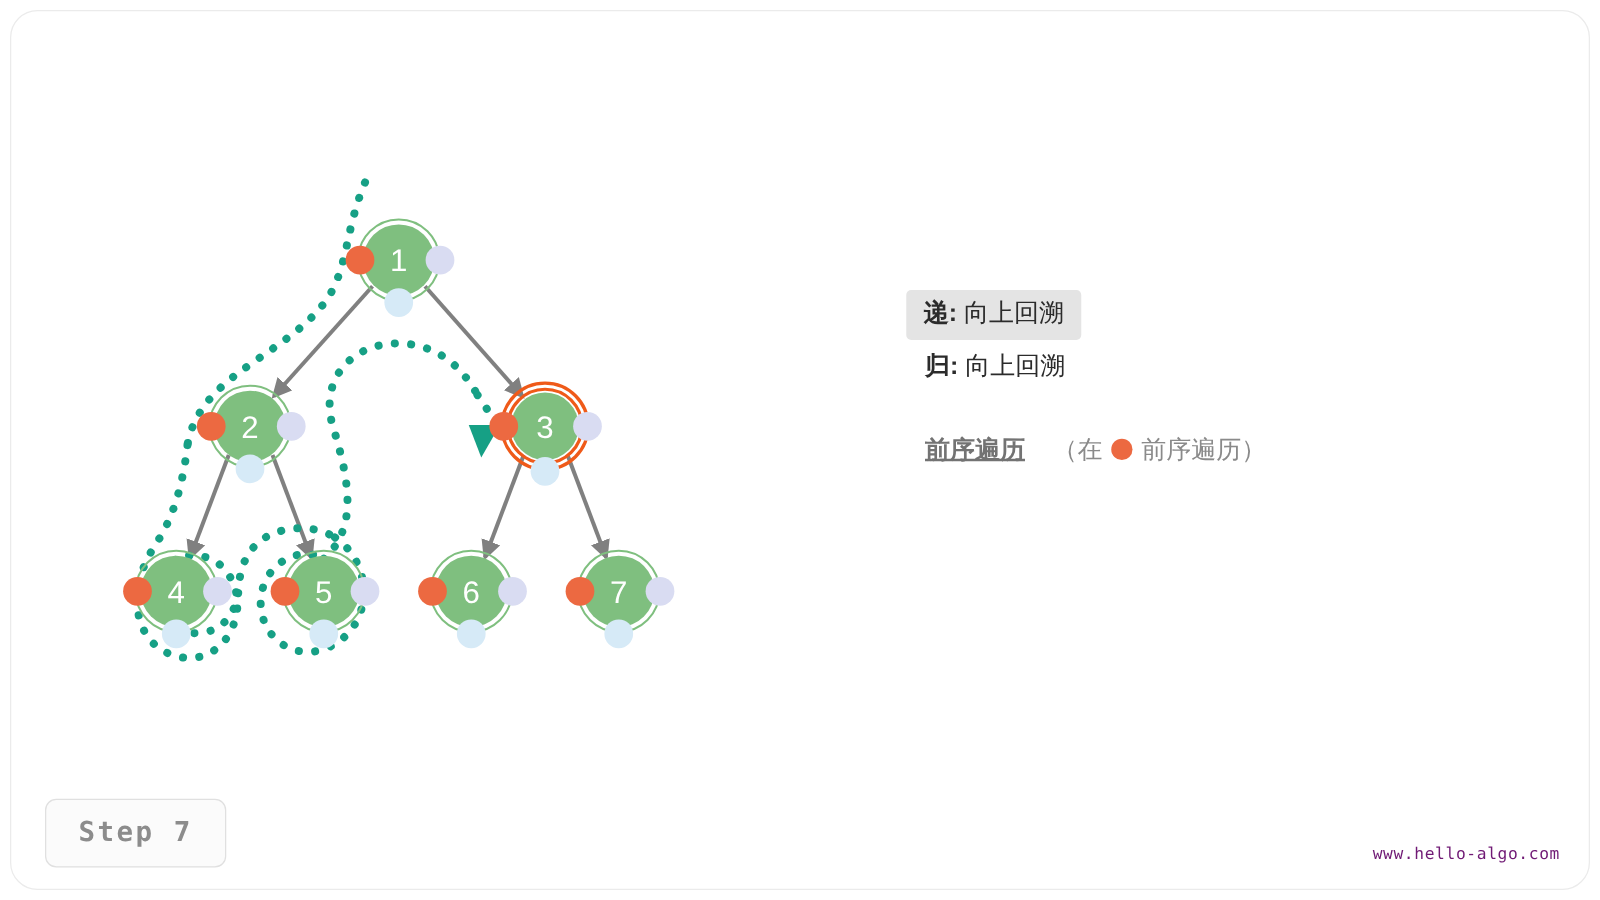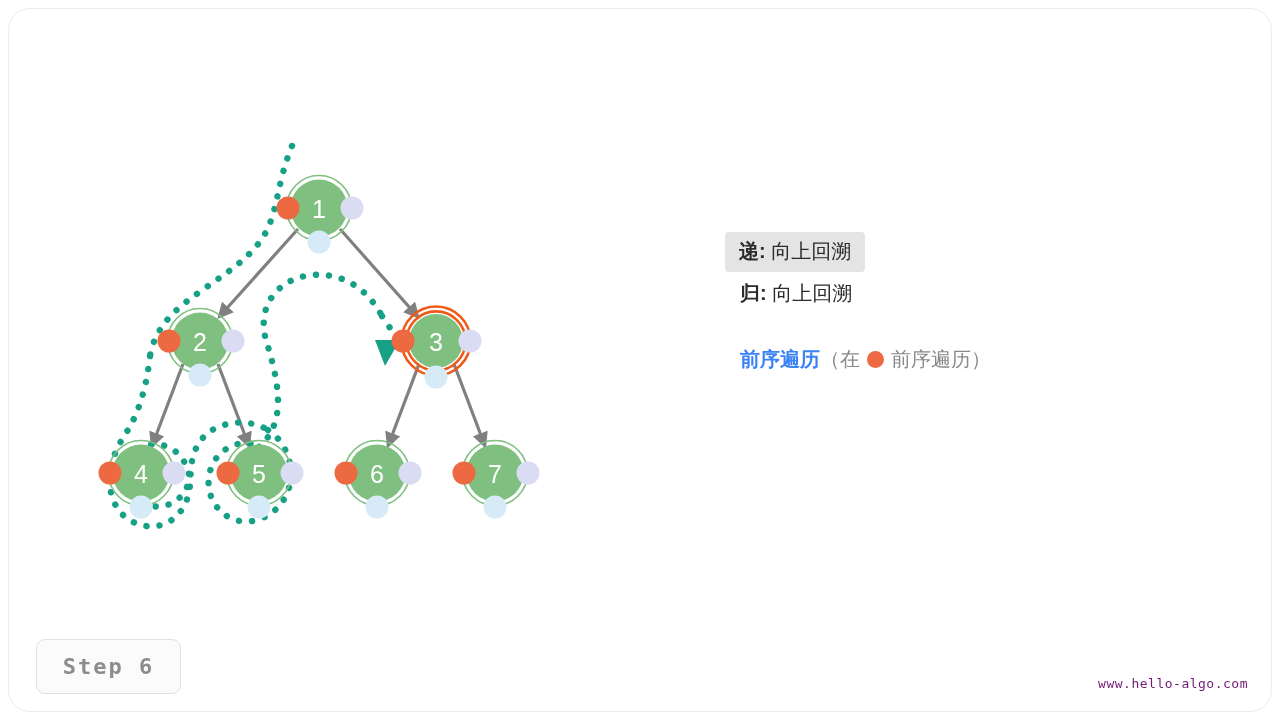--- a/index.html
+++ b/index.html
@@ -77,22 +77,23 @@
   }
   #traversal-title-row {
     font-size: 20px;
     white-space: nowrap;
     color: #8a8a8a;
     display: flex;
     align-items: center;
   }
   #traversal-title {
     font-weight: bold;
-    color: #3b82f6;
-    margin-right: 0;
+    color: #737373;
+    margin-right: 22px;
+    text-decoration: underline;
   }
   .paren {
     color: #8a8a8a;
   }
   #legend-dot {
     display: inline-block;
     width: 17px;
     height: 17px;
     border-radius: 50%;
     background: #ec6941;
@@ -282,17 +283,17 @@
     <div id="traversal-block">
       <div id="traversal-title-row">
         <span id="traversal-title">前序遍历</span>
         <span class="paren">（在</span>
         <span id="legend-dot"></span>
         <span class="paren">前序遍历）</span>
       </div>
     </div>
   </div>
 
-  <div id="step-badge">Step 6</div>
+  <div id="step-badge">Step 7</div>
 
   <div id="watermark">www.hello-algo.com</div>
 
 </div>
 
 </body></html>

